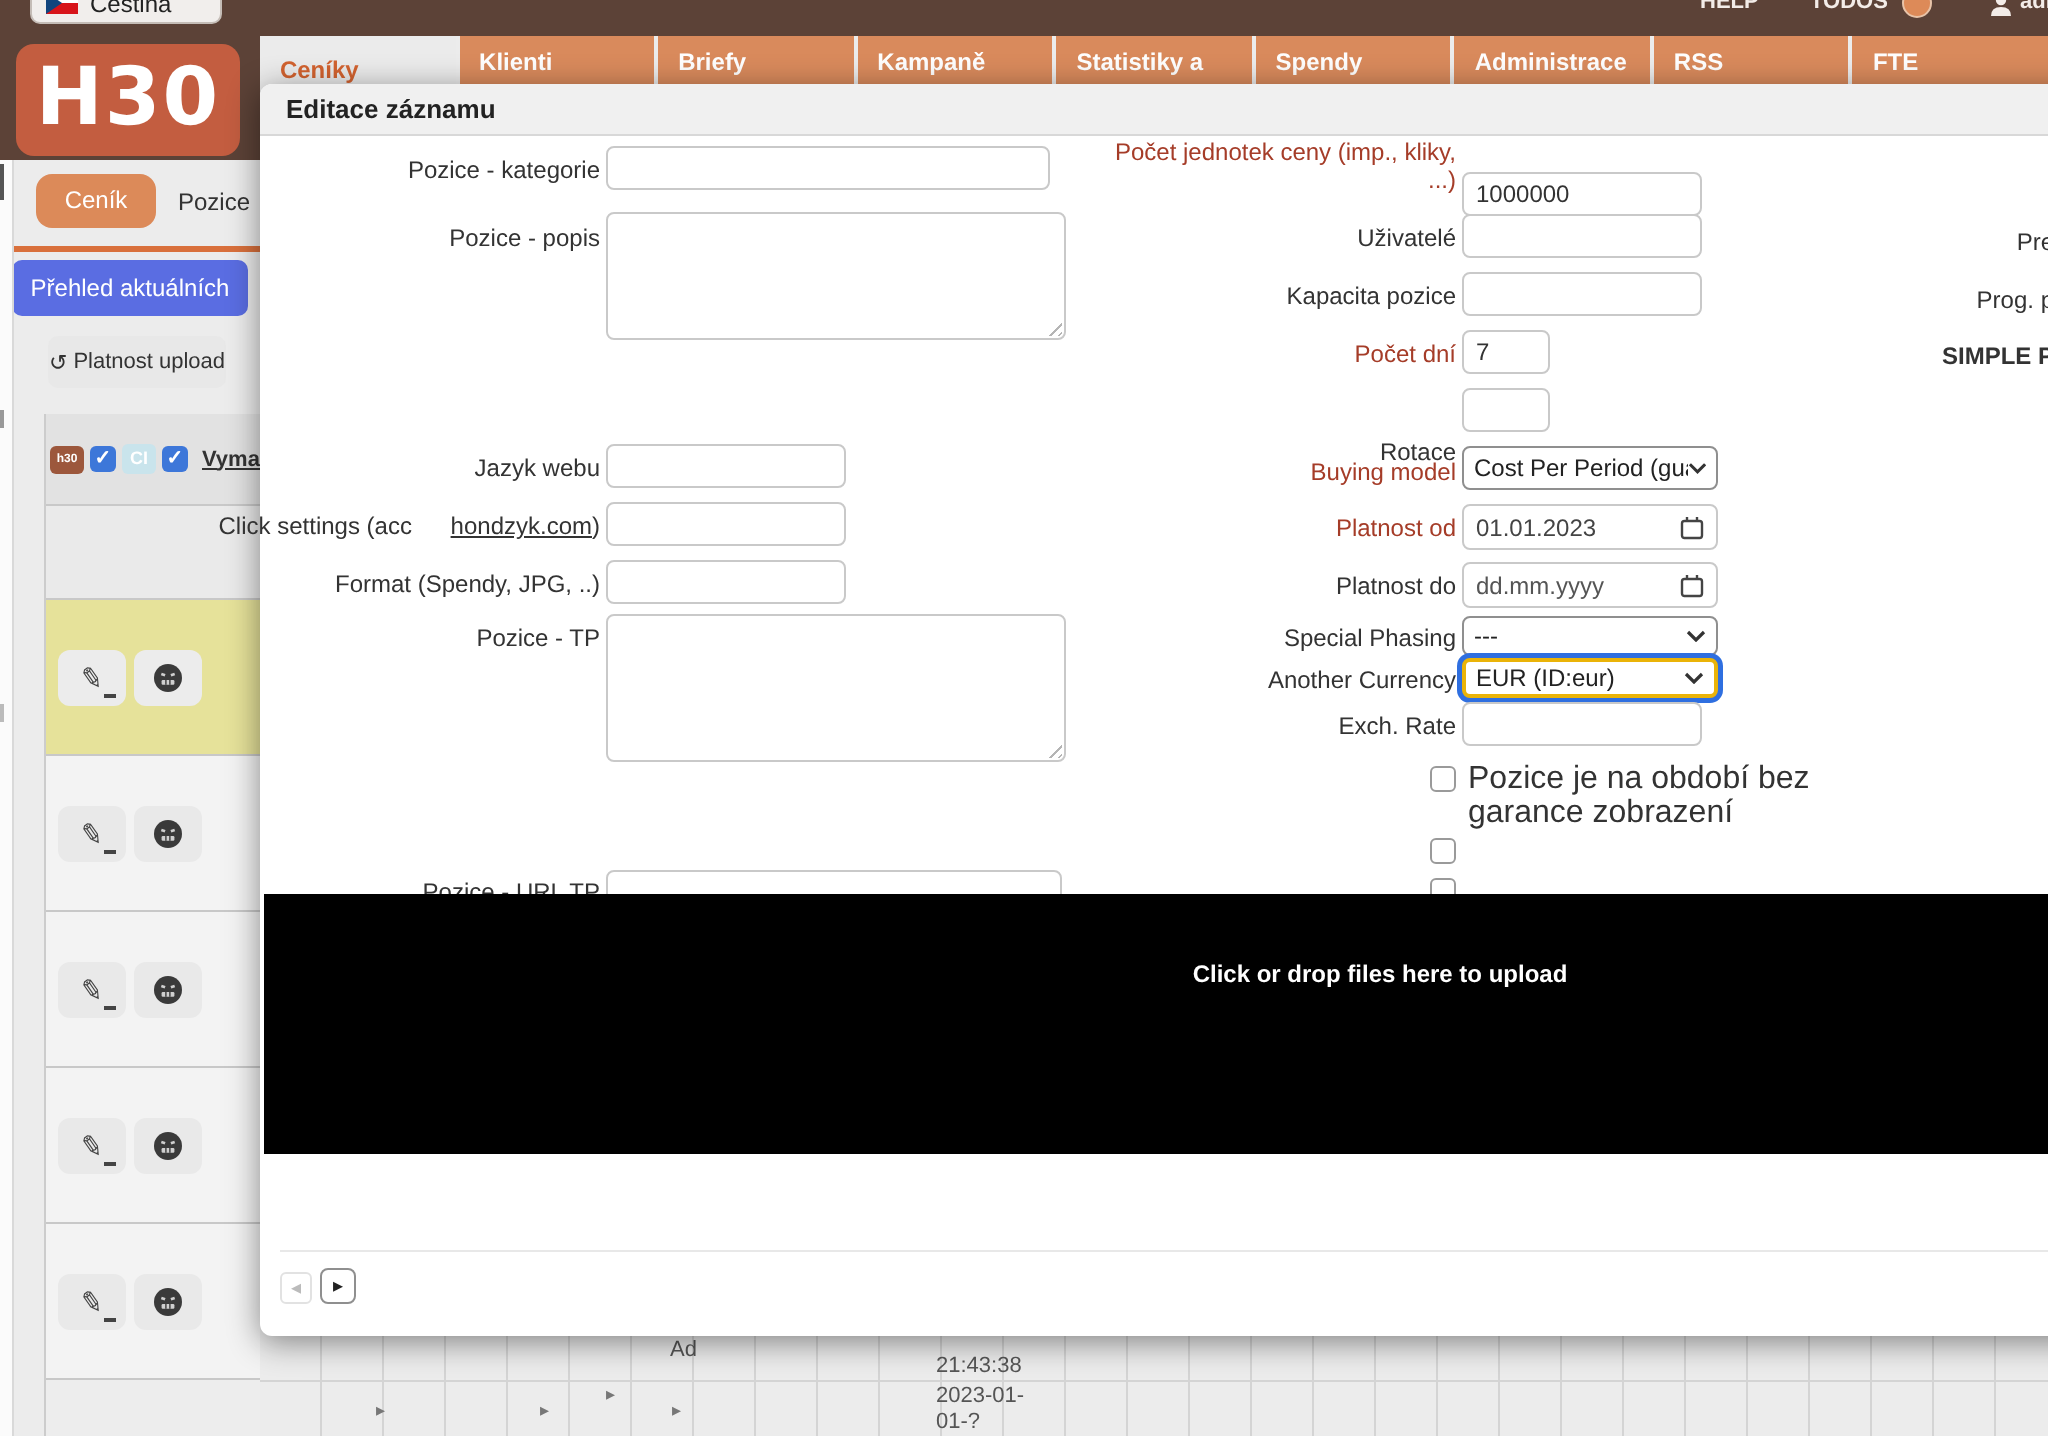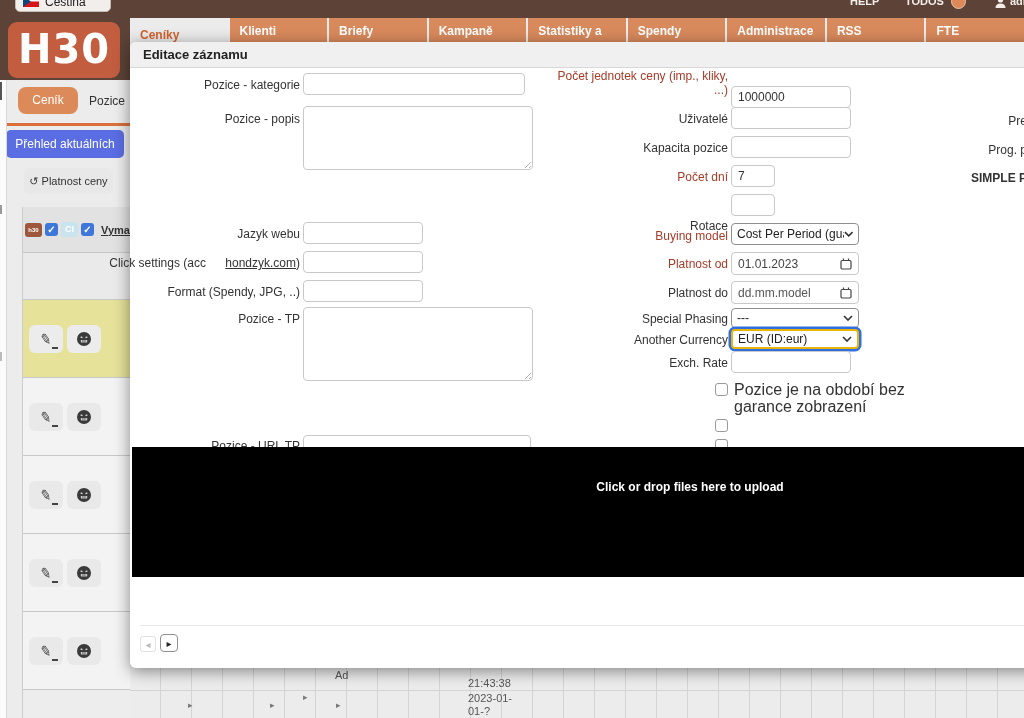--- a/index.html
+++ b/index.html
@@ -114,21 +114,21 @@
     <div class="tab">FTE</div>
   </div>
 
   <div class="abs logo-box">H30</div>
   <div class="abs btn-cenik">Ceník</div>
   <div class="abs lbl-pozice">Pozice</div>
   <div class="abs orange-rule"></div>
   <div class="abs btn-prehled">Přehled aktuálních</div>
   <div class="abs btn-platnost">
     <span>↺</span>
-    <span>Platnost ceny</span>
+    <span>Platnost upload</span>
   </div>
 
   <div class="abs white-strip"></div>
   <div class="abs strip-mark" style="left:0;top:82px;height:18px;"></div>
   <div class="abs strip-mark" style="left:0;top:205px;height:9px;background:#999;"></div>
   <div class="abs strip-mark" style="left:0;top:352px;height:9px;background:#bbb;"></div>
 
   <div class="abs side-table">
     <div class="st-header">
       <div class="chip-h30">h30</div>
@@ -289,21 +289,21 @@
       <span>01.01.2023</span>
       <svg width="12" height="12" viewBox="0 0 12 12">
           <rect x="1" y="2.5" width="10" height="8.5" rx="1.2" fill="none" stroke="#444" stroke-width="1.2"></rect>
           <line x1="3.5" y1="0.5" x2="3.5" y2="3" stroke="#444" stroke-width="1.2"></line>
           <line x1="8.5" y1="0.5" x2="8.5" y2="3" stroke="#444" stroke-width="1.2"></line>
         </svg>
     </div>
 
     <div class="abs flabel" style="left:428px;top:244px;width:170px;">Platnost do</div>
     <div class="fdate" style="left:601px;top:239px;width:128px;height:23px;">
-      <span style="color:#555;">dd.mm.model</span>
+      <span style="color:#555;">dd.mm.yyyy</span>
       <svg width="12" height="12" viewBox="0 0 12 12">
           <rect x="1" y="2.5" width="10" height="8.5" rx="1.2" fill="none" stroke="#444" stroke-width="1.2"></rect>
           <line x1="3.5" y1="0.5" x2="3.5" y2="3" stroke="#444" stroke-width="1.2"></line>
           <line x1="8.5" y1="0.5" x2="8.5" y2="3" stroke="#444" stroke-width="1.2"></line>
         </svg>
     </div>
 
     <div class="abs flabel" style="left:428px;top:270px;width:170px;">Special Phasing</div>
     <div class="fselect" style="left:601px;top:266px;width:128px;height:20px;">
       <span>---</span>

